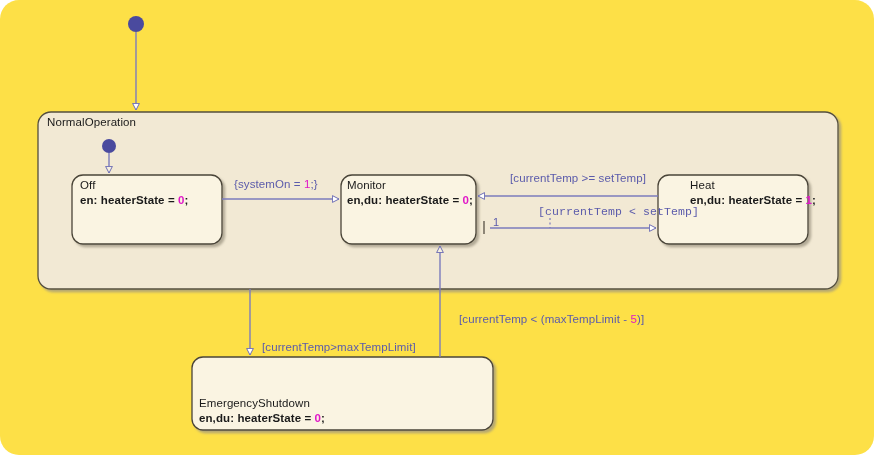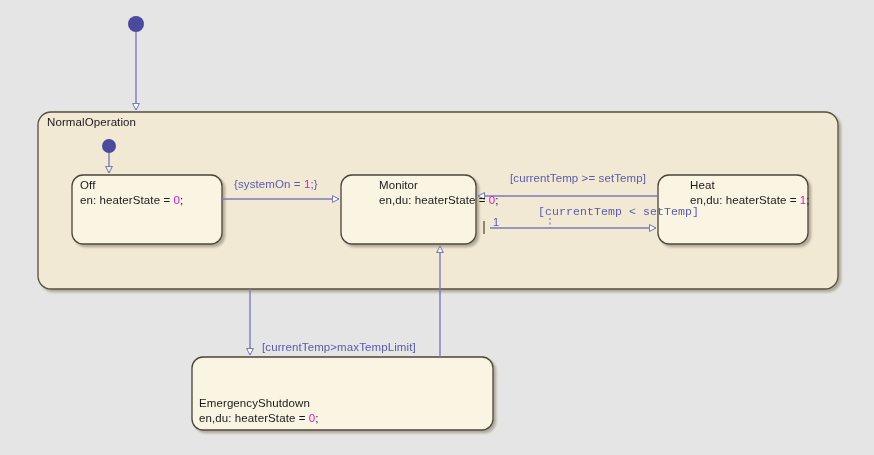--- a/index.html
+++ b/index.html
@@ -8,22 +8,23 @@
     padding: 0;
     background: #ffffff;
   }
   body {
     font-family: "Liberation Sans", sans-serif;
   }
   #canvas {
     position: relative;
     width: 874px;
     height: 455px;
-    background: #e5e5e5;
+    background: #fde047;
     overflow: hidden;
+    border-radius: 19px;
   }
   #diagram-svg {
     position: absolute;
     left: 0;
     top: 0;
     width: 874px;
     height: 455px;
   }
   .st-label {
     position: absolute;
@@ -34,20 +35,21 @@
     line-height: 15px;
     letter-spacing: 0.1px;
   }
   .st-name {
     font-size: 11.5px;
     color: #1a1a1a;
   }
   .st-action {
     font-size: 11.5px;
     color: #1a1a1a;
+    font-weight: bold;
   }
   .num {
     color: #e018c8;
   }
   .tr-label {
     position: absolute;
     font-family: "Liberation Sans", sans-serif;
     font-size: 11.5px;
     color: #5b5bab;
     white-space: nowrap;
@@ -137,21 +139,21 @@
 
   <div class="st-label" style="left:47px; top:115px;">
     <span class="st-name">NormalOperation</span>
   </div>
 
   <div class="st-label" style="left:80px; top:178px;">
     <div class="st-name">Off</div>
     <div class="st-action"><span>en: heaterState = </span><span class="num">0</span><span>;</span></div>
   </div>
 
-  <div class="st-label" style="left:347px; top:178px;margin-left:32px;">
+  <div class="st-label" style="left:347px; top:178px;">
     <div class="st-name">Monitor</div>
     <div class="st-action"><span>en,du: heaterState = </span><span class="num">0</span><span>;</span></div>
   </div>
 
   <div class="st-label" style="left:690px; top:178px;">
     <div class="st-name">Heat</div>
     <div class="st-action"><span>en,du: heaterState = </span><span class="num">1</span><span>;</span></div>
   </div>
 
   <div class="st-label" style="left:199px; top:360px;margin-top:36px;">
@@ -162,14 +164,15 @@
   <div class="tr-label" style="left:234px; top:178px;"><span>{systemOn = </span><span class="tr-num">1</span><span>;}</span></div>
 
   <div class="tr-label" style="left:510px; top:172px;"><span>[currentTemp &gt;= setTemp]</span></div>
 
   <div class="tr-label" style="left:538px; top:205px;font-family:Liberation Mono, monospace;"><span>[currentTemp &lt; setTemp]</span></div>
 
   <div class="junction-num" style="left:493px; top:216px;">1</div>
 
   <div class="tr-label" style="left:262px; top:309px;margin-top:32px;"><span>[currentTemp&gt;maxTempLimit]</span></div>
 
+  <div class="tr-label" style="left:459px; top:313px;"><span>[currentTemp &lt; (maxTempLimit - </span><span class="tr-num">5</span><span>)]</span></div>
 
 </div>
 
 </body></html>

